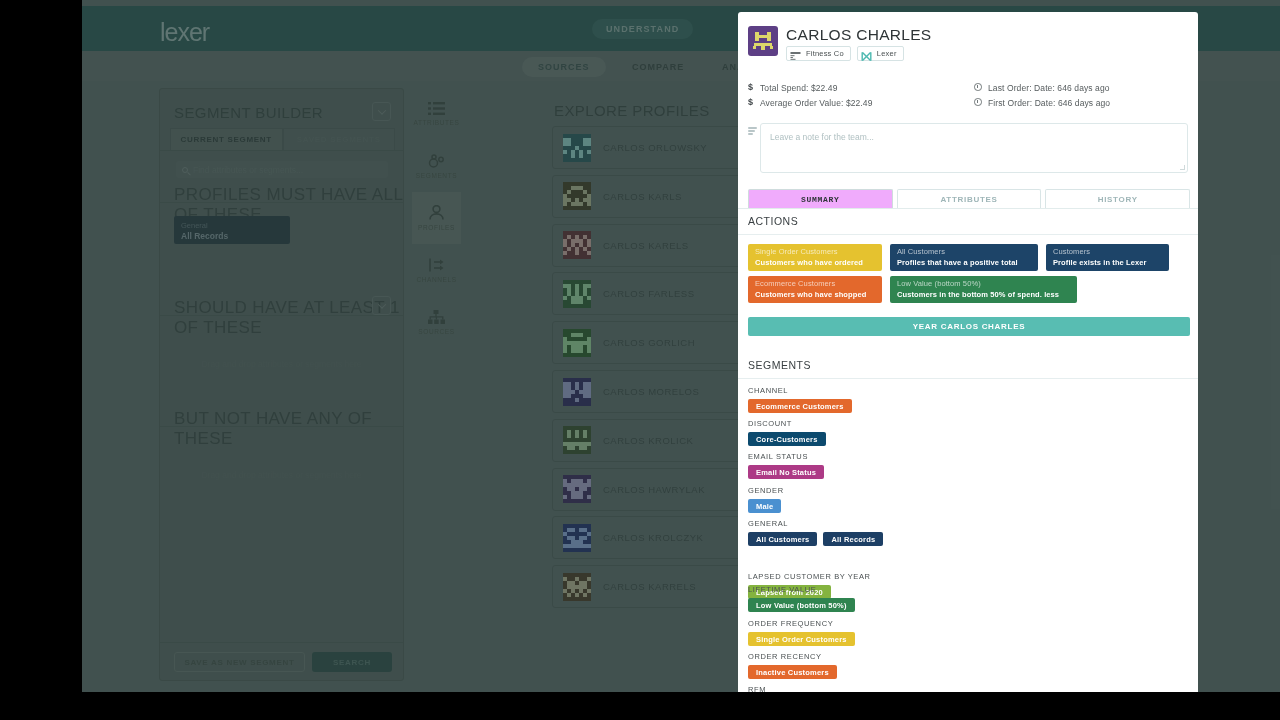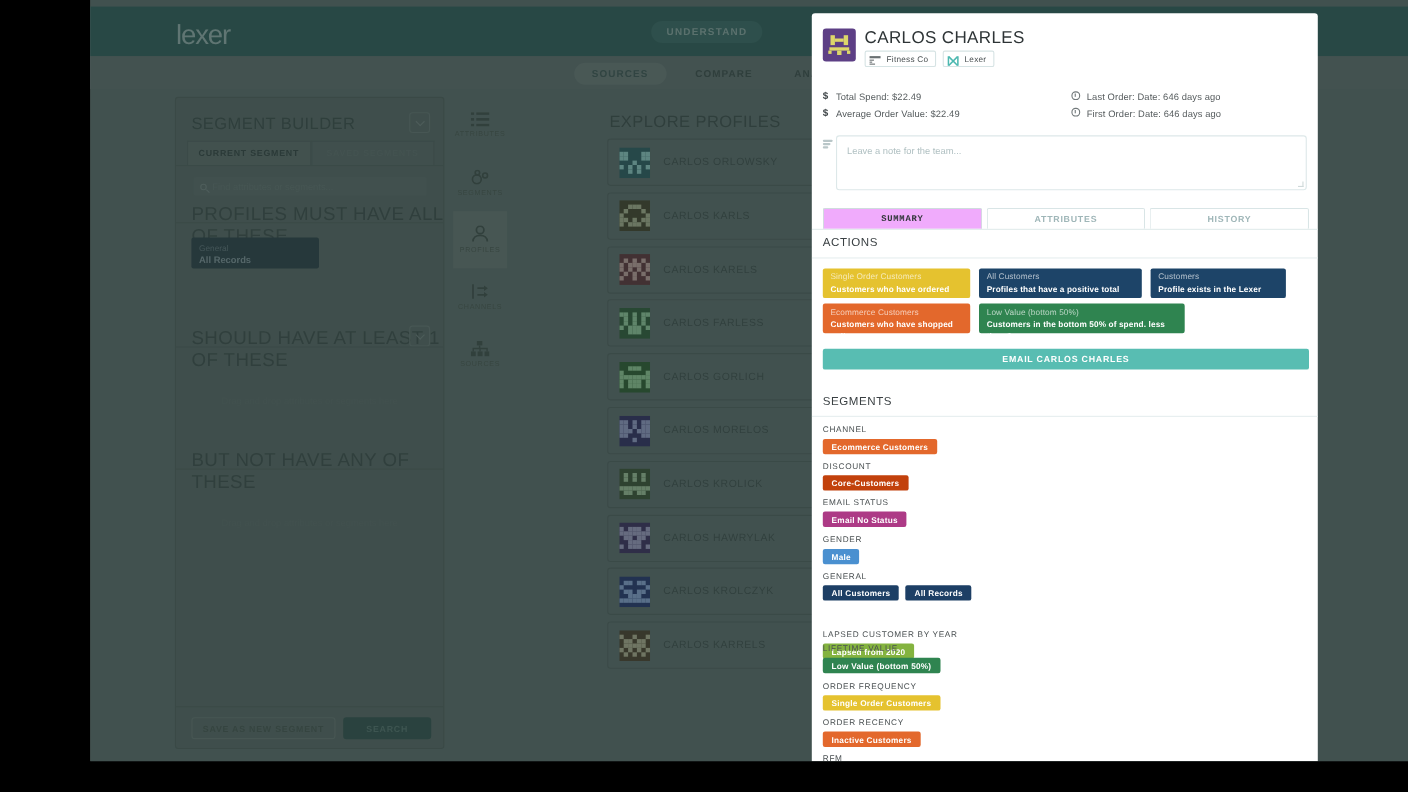--- a/index.html
+++ b/index.html
@@ -971,35 +971,35 @@
         <div class="act light" style="left: 10px; top: 264px; width: 134px; background: rgb(227, 104, 44);">
           <div class="t1">Ecommerce Customers</div>
                  <div class="t2">Customers who have shopped online.</div>
         </div>
         <div class="act light" style="left: 152px; top: 264px; width: 187px; background: rgb(47, 132, 80);">
           <div class="t1">Low Value (bottom 50%)</div>
                  <div class="t2">Customers in the bottom 50% of spend. less than $...</div>
         </div>
       </div>
 
-    <div class="email-btn">EMAIL CARLOS CHARLES</div>
+    <div class="email-btn">YEAR CARLOS CHARLES</div>
 
     <div class="sec-title" style="top:347px">SEGMENTS</div>
     <div class="sec-line" style="top:366px"></div>
     <div id="segments-wrap">
         <div class="seg-group" style="top: 374px;">
           <div class="seg-label">CHANNEL</div>
           <div class="seg-pills">
             <div class="pill" style="background: rgb(227, 104, 44);">Ecommerce Customers</div>
           </div>
         </div>
         <div class="seg-group" style="top: 407px;">
           <div class="seg-label">DISCOUNT</div>
           <div class="seg-pills">
-            <div class="pill" style="background: #c2410c;">Core-Customers</div>
+            <div class="pill" style="background: #0c4a6e;">Core-Customers</div>
           </div>
         </div>
         <div class="seg-group" style="top: 440px;">
           <div class="seg-label">EMAIL STATUS</div>
           <div class="seg-pills">
             <div class="pill" style="background: rgb(173, 58, 134);">Email No Status</div>
           </div>
         </div>
         <div class="seg-group" style="top: 474px;">
           <div class="seg-label">GENDER</div>

